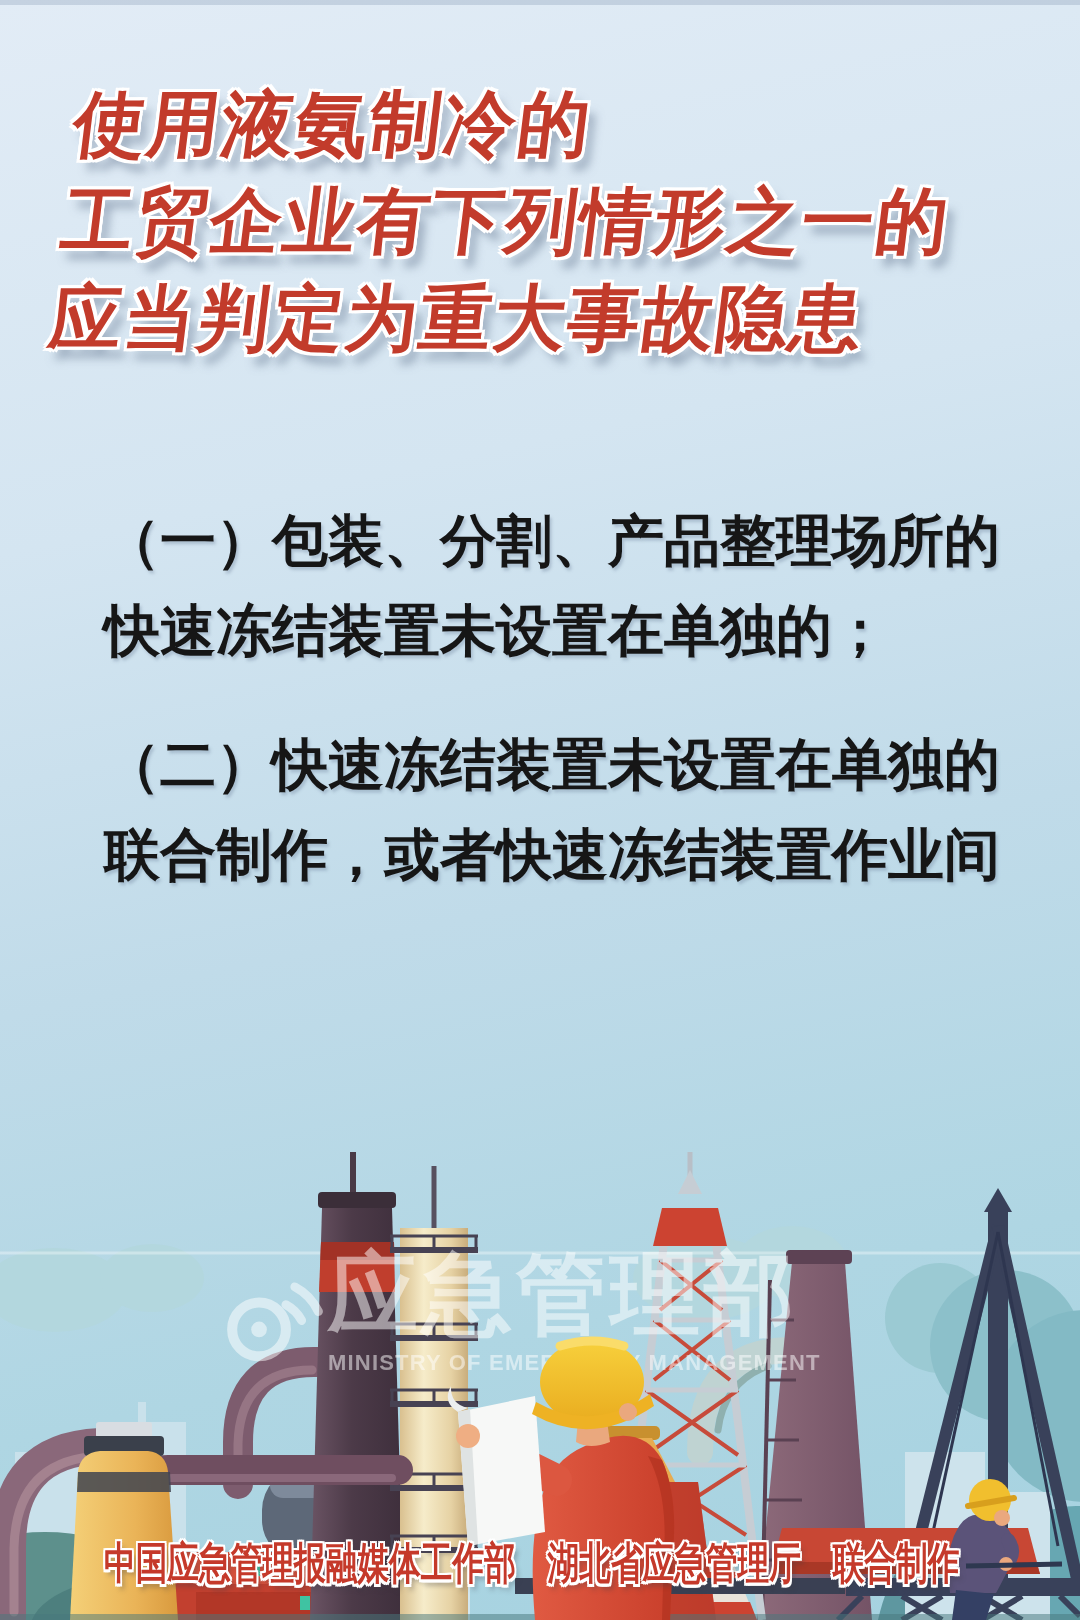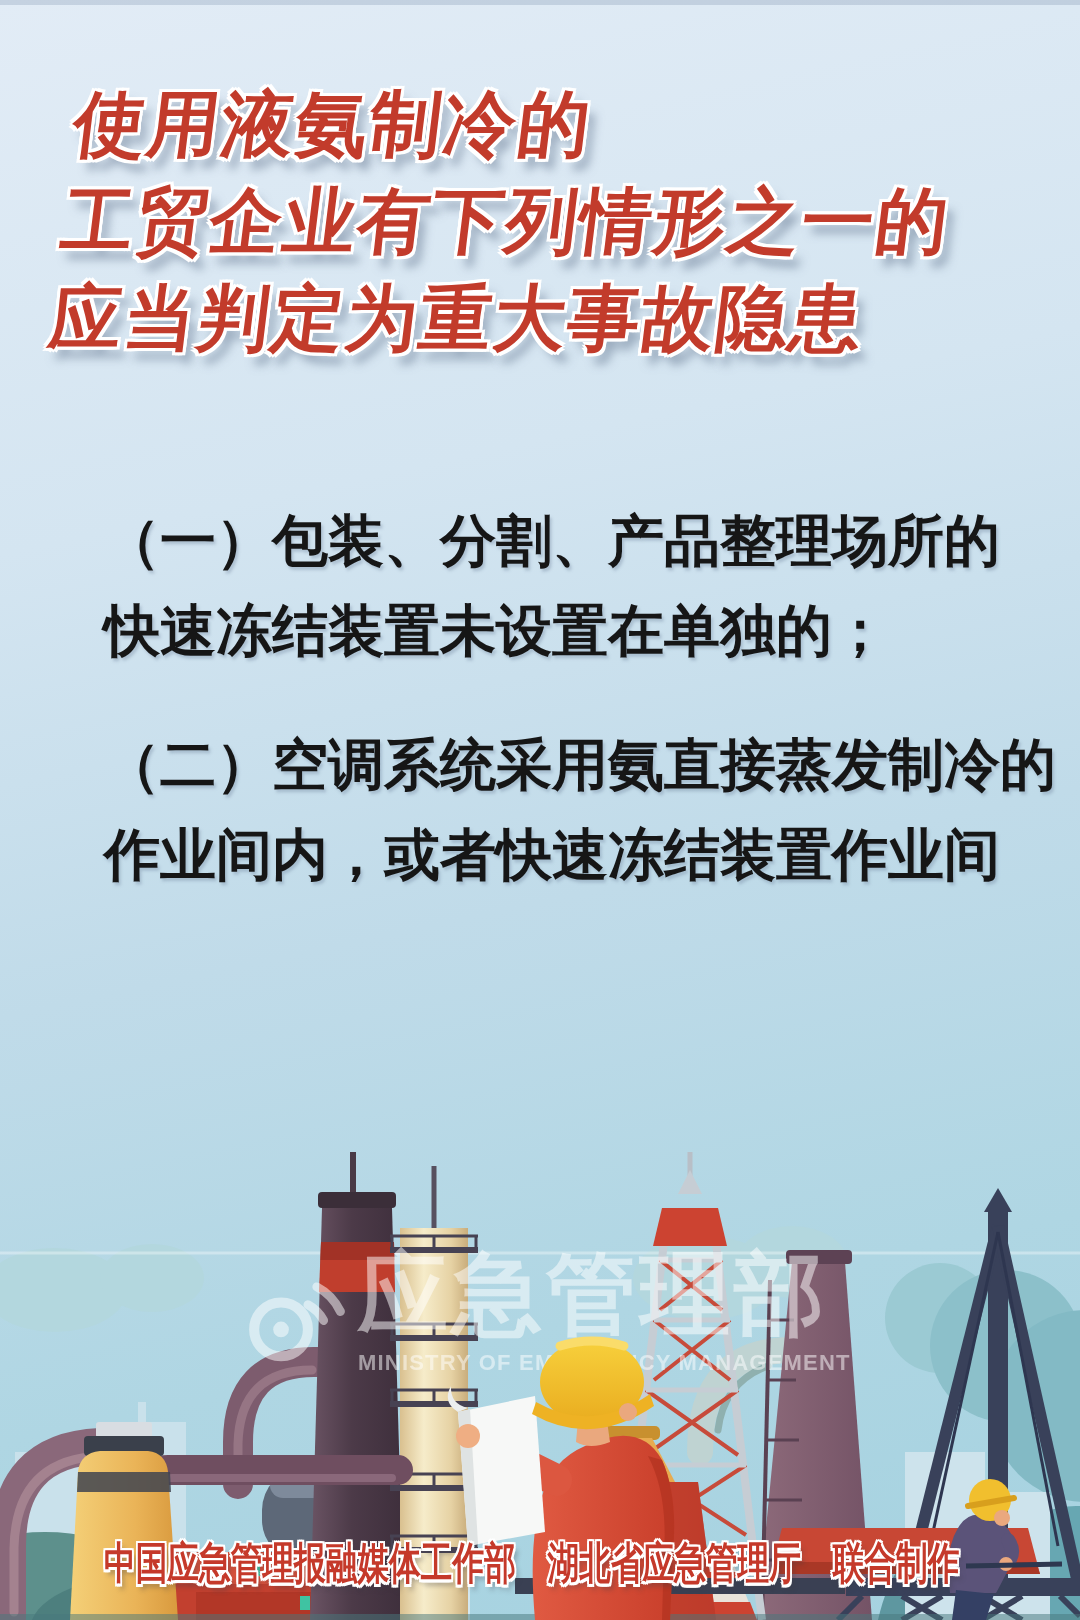--- a/index.html
+++ b/index.html
@@ -26,21 +26,21 @@
     font-size:56px;font-weight:700;line-height:90px;white-space:nowrap;
     color:var(--body-ink,#161616);
     text-shadow:2px 3px 3px rgba(110,130,155,.35);
   }
   
   .scene{position:absolute;left:0;bottom:0;width:1080px;height:470px;}
   .scene svg.layer{position:absolute;left:0;top:0;width:1080px;height:470px;display:block;}
   .layer-back{z-index:1;}
   .layer-figures{z-index:3;}
   
-  .watermark{position:absolute;left:234px;top:96px;display:flex;align-items:center;gap:12px;
+  .watermark{position:absolute;left:212px;top:96px;display:flex;align-items:center;gap:4px;
     color:var(--watermark-white,rgba(255,255,255,.5));z-index:2;}
   .wm-logo{width:112px;height:120px;flex:none;margin-top:10px;}
   .wm-title{font-size:90px;font-weight:800;line-height:96px;letter-spacing:4px;white-space:nowrap;}
   .wm-sub{font-size:22px;font-weight:700;letter-spacing:1.2px;margin-top:8px;white-space:nowrap;}
   
   .credits{position:absolute;left:104px;top:384px;z-index:4;white-space:nowrap;
     font-size:44px;font-weight:900;color:var(--credit-red,#c5392a);
     transform:scaleX(.72);transform-origin:left top;
     text-shadow:-2.5px -2.5px 0 #fff,2.5px -2.5px 0 #fff,-2.5px 2.5px 0 #fff,2.5px 2.5px 0 #fff,
                 0 -2.5px 0 #fff,0 2.5px 0 #fff,-2.5px 0 0 #fff,2.5px 0 0 #fff,
@@ -57,22 +57,22 @@
     <div class="title-line">工贸企业有下列情形之一的</div>
     <div class="title-line">应当判定为重大事故隐患</div>
   </div>
 
   <div class="body-block">
     <div class="body-para">
       <div class="body-line">（一）包装、分割、产品整理场所的</div>
       <div class="body-line">快速冻结装置未设置在单独的；</div>
     </div>
     <div class="body-para">
-      <div class="body-line">（二）空调系统采用氨直接蒸发制冷的</div>
-      <div class="body-line">作业间内，或者快速冻结装置作业间</div>
+      <div class="body-line">（二）快速冻结装置未设置在单独的</div>
+      <div class="body-line">联合制作，或者快速冻结装置作业间</div>
     </div>
   </div>
 
   <div class="scene">
 
     <svg class="layer layer-back" viewBox="0 0 1080 470">
       <defs>
         <linearGradient id="chimGrad" x1="0" y1="0" x2="1" y2="0">
           <stop offset="0" stop-color="#6b5464"></stop>
             <stop offset=".45" stop-color="#4c3a48"></stop>

